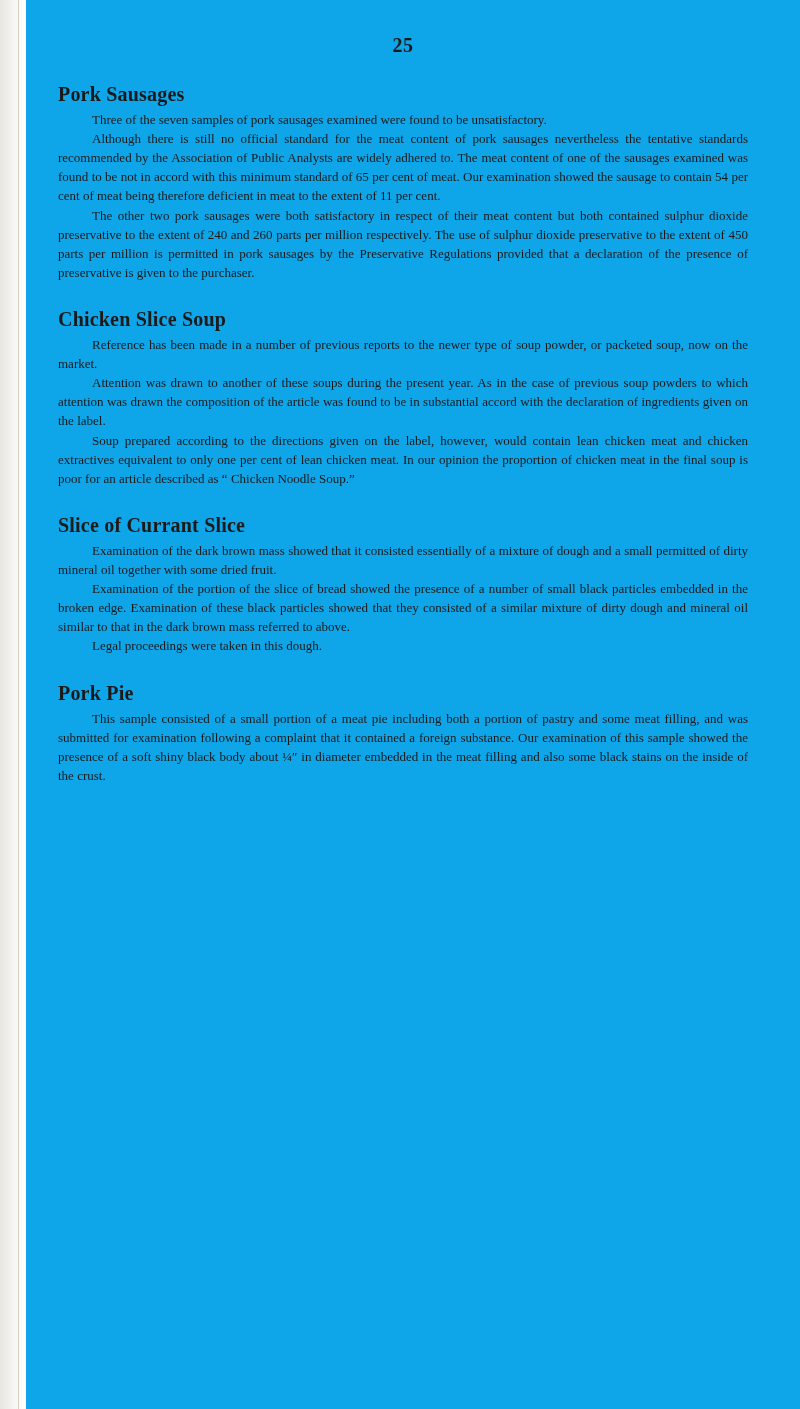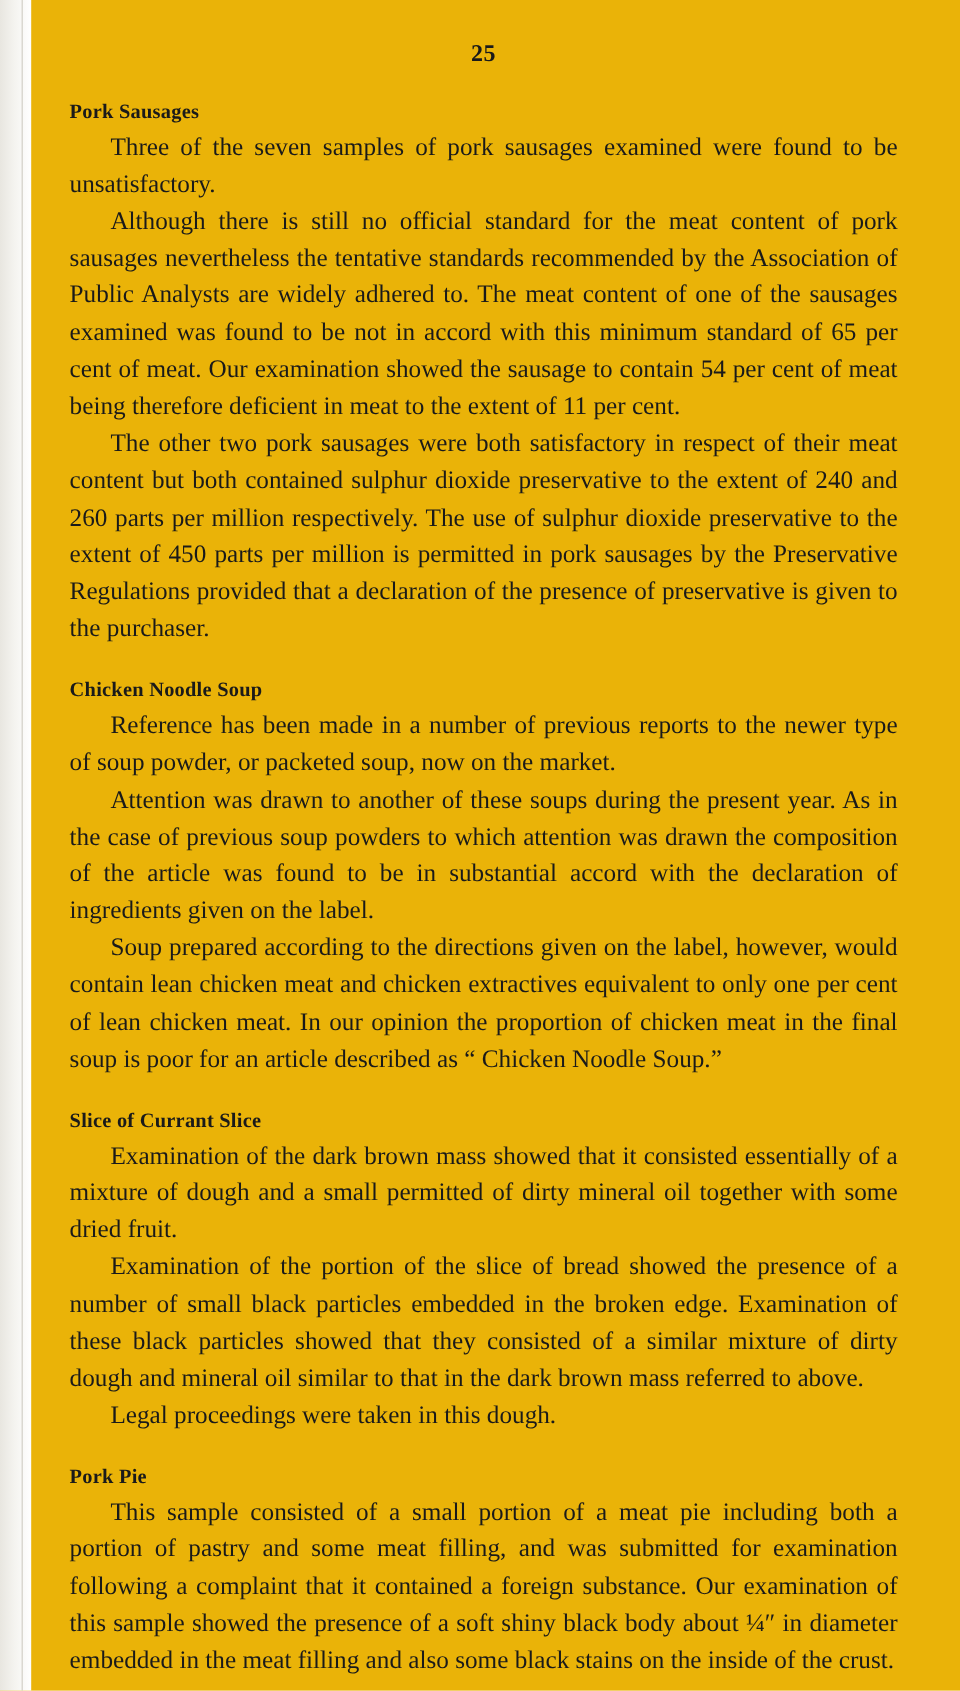--- a/index.html
+++ b/index.html
@@ -12,21 +12,21 @@
     height: 1409px;
     font-family: "Liberation Serif", serif;
     color: #1a1a1a;
     position: relative;
     overflow: hidden;
   }
   .page {
     position: relative;
     width: 800px;
     height: 1409px;
-    background: #eab308;
+    background: #0ea5e9;
     padding: 0;
     box-sizing: border-box;
   }
   .left-edge {
     position: absolute;
     left: 0;
     top: 0;
     width: 26px;
     height: 1409px;
     background: linear-gradient(to right, #e8e6e0 0%, #f4f3ef 45%, #ffffff 100%);
@@ -47,27 +47,27 @@
     width: 690px;
   }
   .page-number {
     text-align: center;
     font-size: 20px;
     font-weight: bold;
     margin-top: 34px;
     letter-spacing: 0.5px;
   }
   h2.section-heading {
-    font-size: 17px;
+    font-size: 20px;
     font-weight: bold;
     margin: 26px 0 4px 0;
     letter-spacing: 0.2px;
   }
   p.body-par {
-    font-size: 21px;
+    font-size: 13px;
     line-height: 1.47;
     margin: 0 0 0 0;
     text-align: justify;
     text-indent: 34px;
     hyphens: none;
   }
   p.body-par + p.body-par {
   }
 </style>
 </head>
@@ -80,21 +80,21 @@
 
   <div class="content">
 
     <div class="page-number">25</div>
 
     <h2 class="section-heading">Pork Sausages</h2>
     <p class="body-par">Three of the seven samples of pork sausages examined were found to be unsatisfactory.</p>
     <p class="body-par">Although there is still no official standard for the meat content of pork sausages nevertheless the tentative standards recommended by the Association of Public Analysts are widely adhered to. The meat content of one of the sausages examined was found to be not in accord with this minimum standard of 65 per cent of meat. Our examination showed the sausage to contain 54 per cent of meat being therefore deficient in meat to the extent of 11 per cent.</p>
     <p class="body-par">The other two pork sausages were both satisfactory in respect of their meat content but both contained sulphur dioxide preservative to the extent of 240 and 260 parts per million respectively. The use of sulphur dioxide preservative to the extent of 450 parts per million is permitted in pork sausages by the Preservative Regulations provided that a declaration of the presence of preservative is given to the purchaser.</p>
 
-    <h2 class="section-heading">Chicken Noodle Soup</h2>
+    <h2 class="section-heading">Chicken Slice Soup</h2>
     <p class="body-par">Reference has been made in a number of previous reports to the newer type of soup powder, or packeted soup, now on the market.</p>
     <p class="body-par">Attention was drawn to another of these soups during the present year. As in the case of previous soup powders to which attention was drawn the composition of the article was found to be in substantial accord with the declaration of ingredients given on the label.</p>
     <p class="body-par">Soup prepared according to the directions given on the label, however, would contain lean chicken meat and chicken extractives equivalent to only one per cent of lean chicken meat. In our opinion the proportion of chicken meat in the final soup is poor for an article described as “ Chicken Noodle Soup.”</p>
 
     <h2 class="section-heading">Slice of Currant Slice</h2>
     <p class="body-par">Examination of the dark brown mass showed that it consisted essentially of a mixture of dough and a small permitted of dirty mineral oil together with some dried fruit.</p>
     <p class="body-par">Examination of the portion of the slice of bread showed the presence of a number of small black particles embedded in the broken edge. Examination of these black particles showed that they consisted of a similar mixture of dirty dough and mineral oil similar to that in the dark brown mass referred to above.</p>
     <p class="body-par">Legal proceedings were taken in this dough.</p>
 
     <h2 class="section-heading">Pork Pie</h2>

